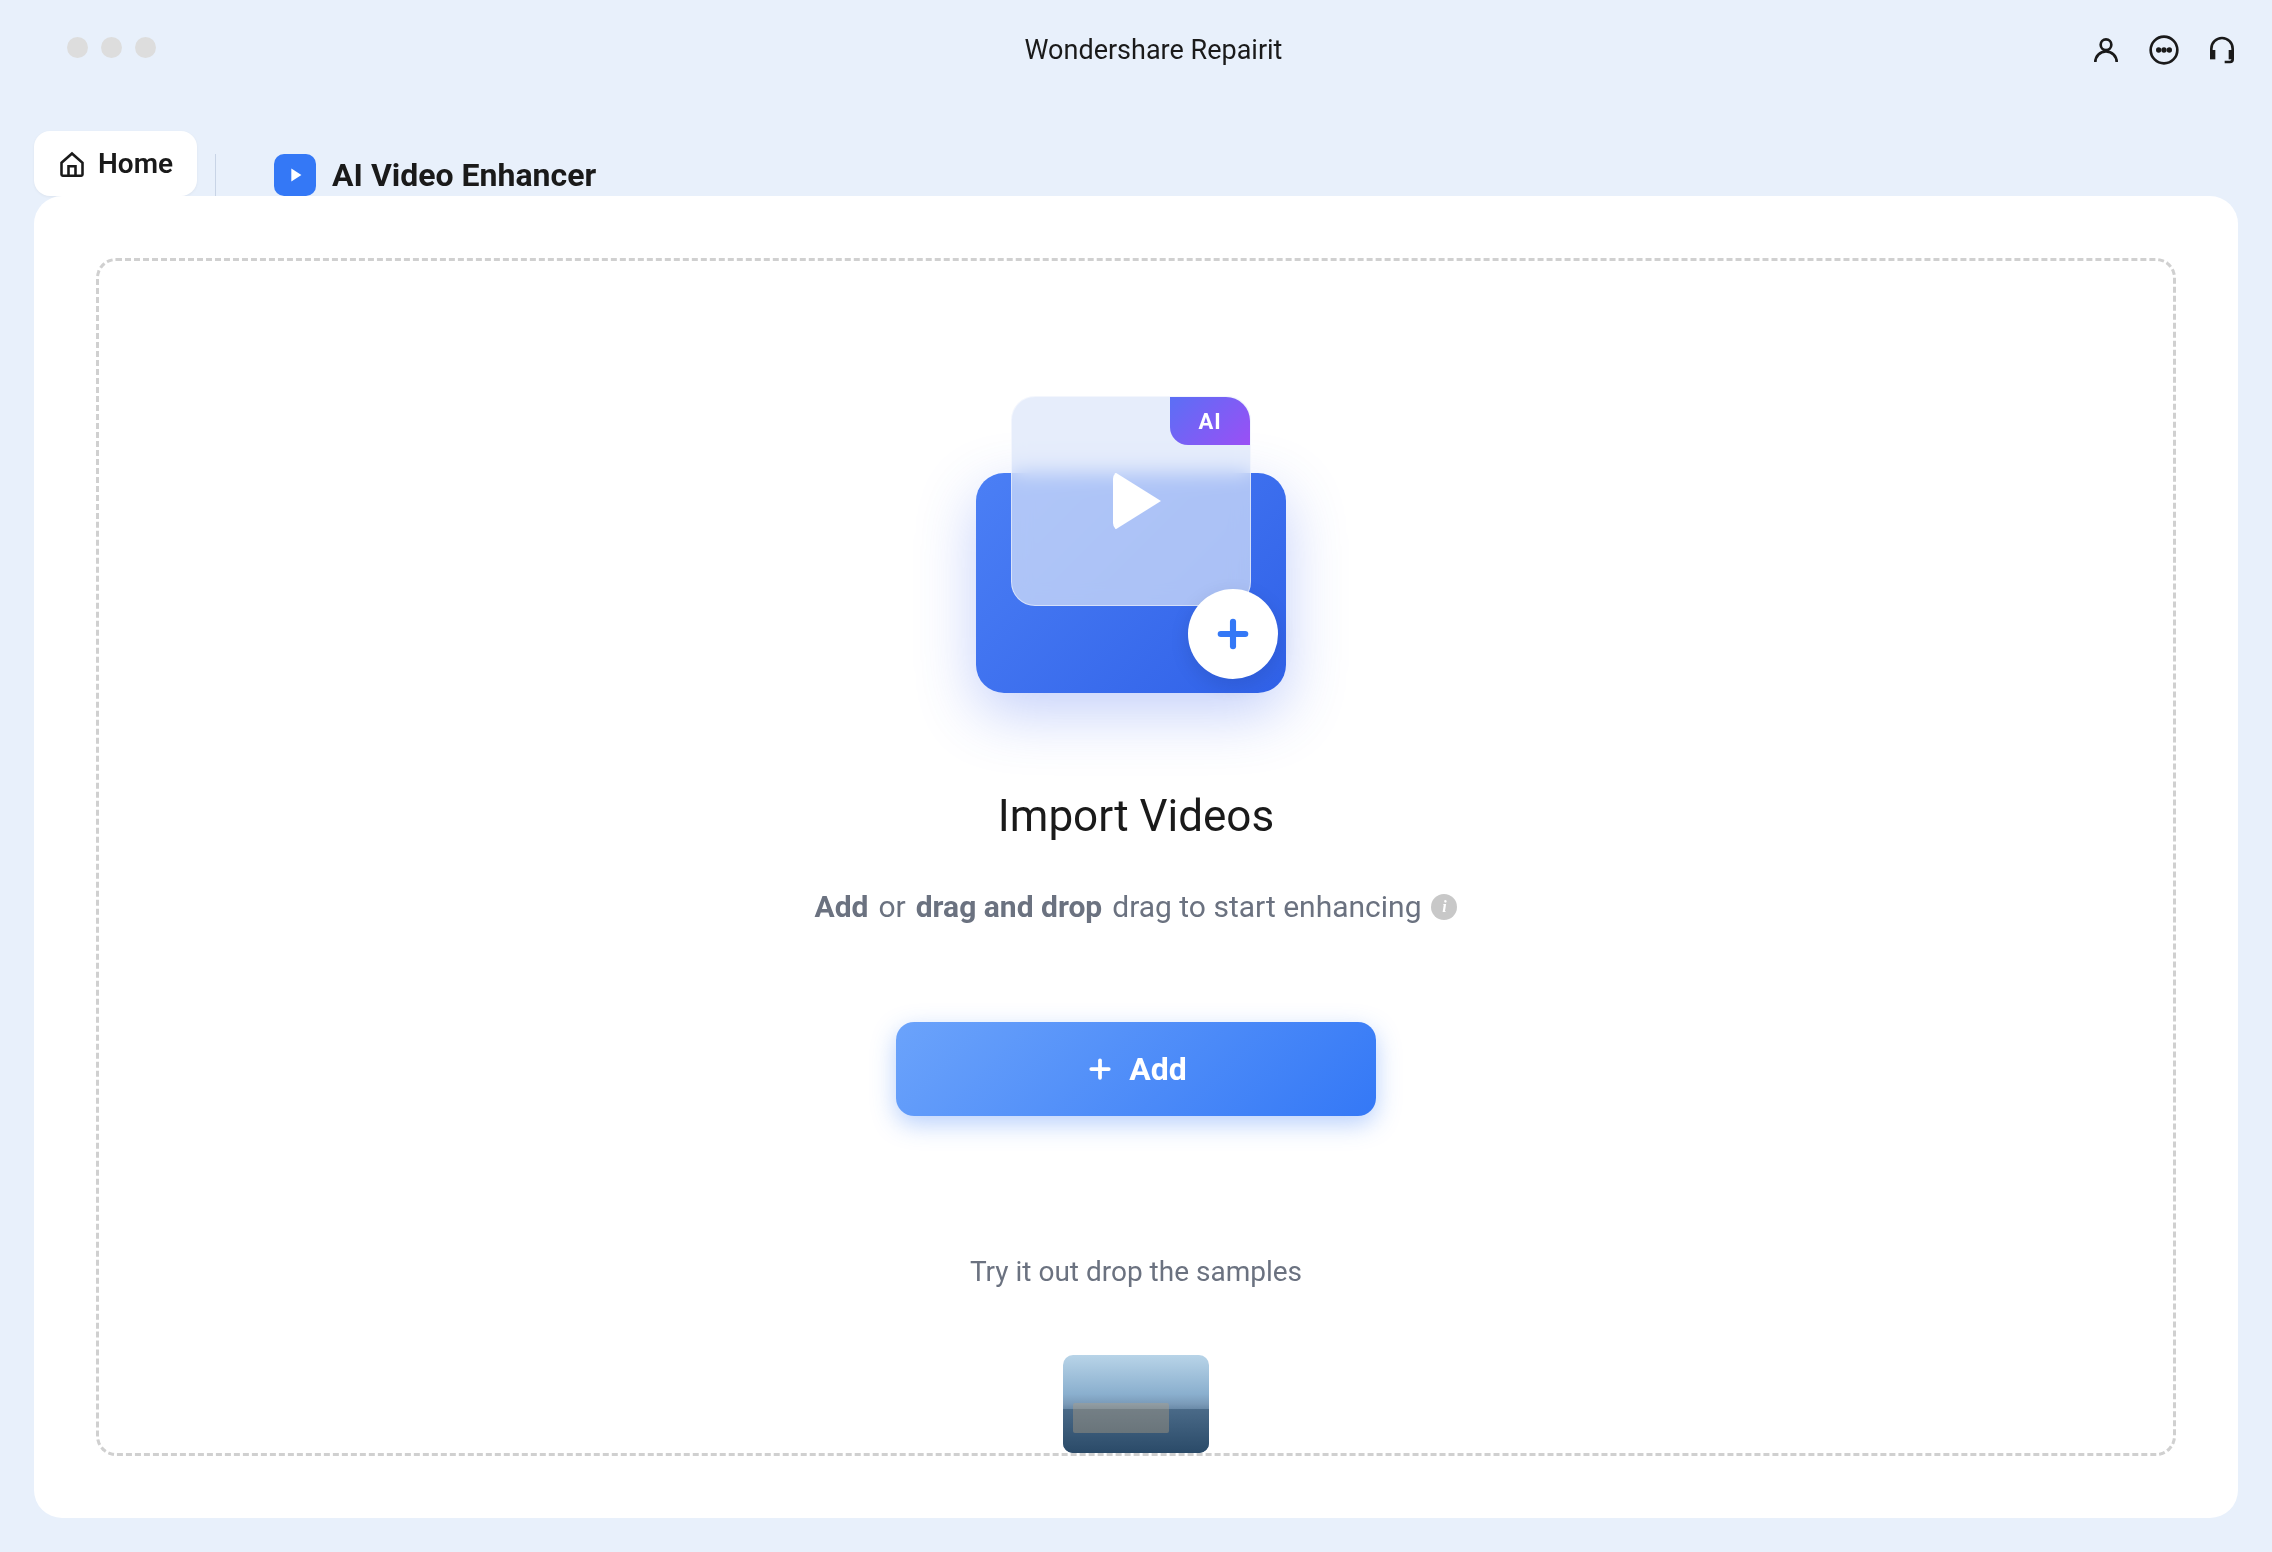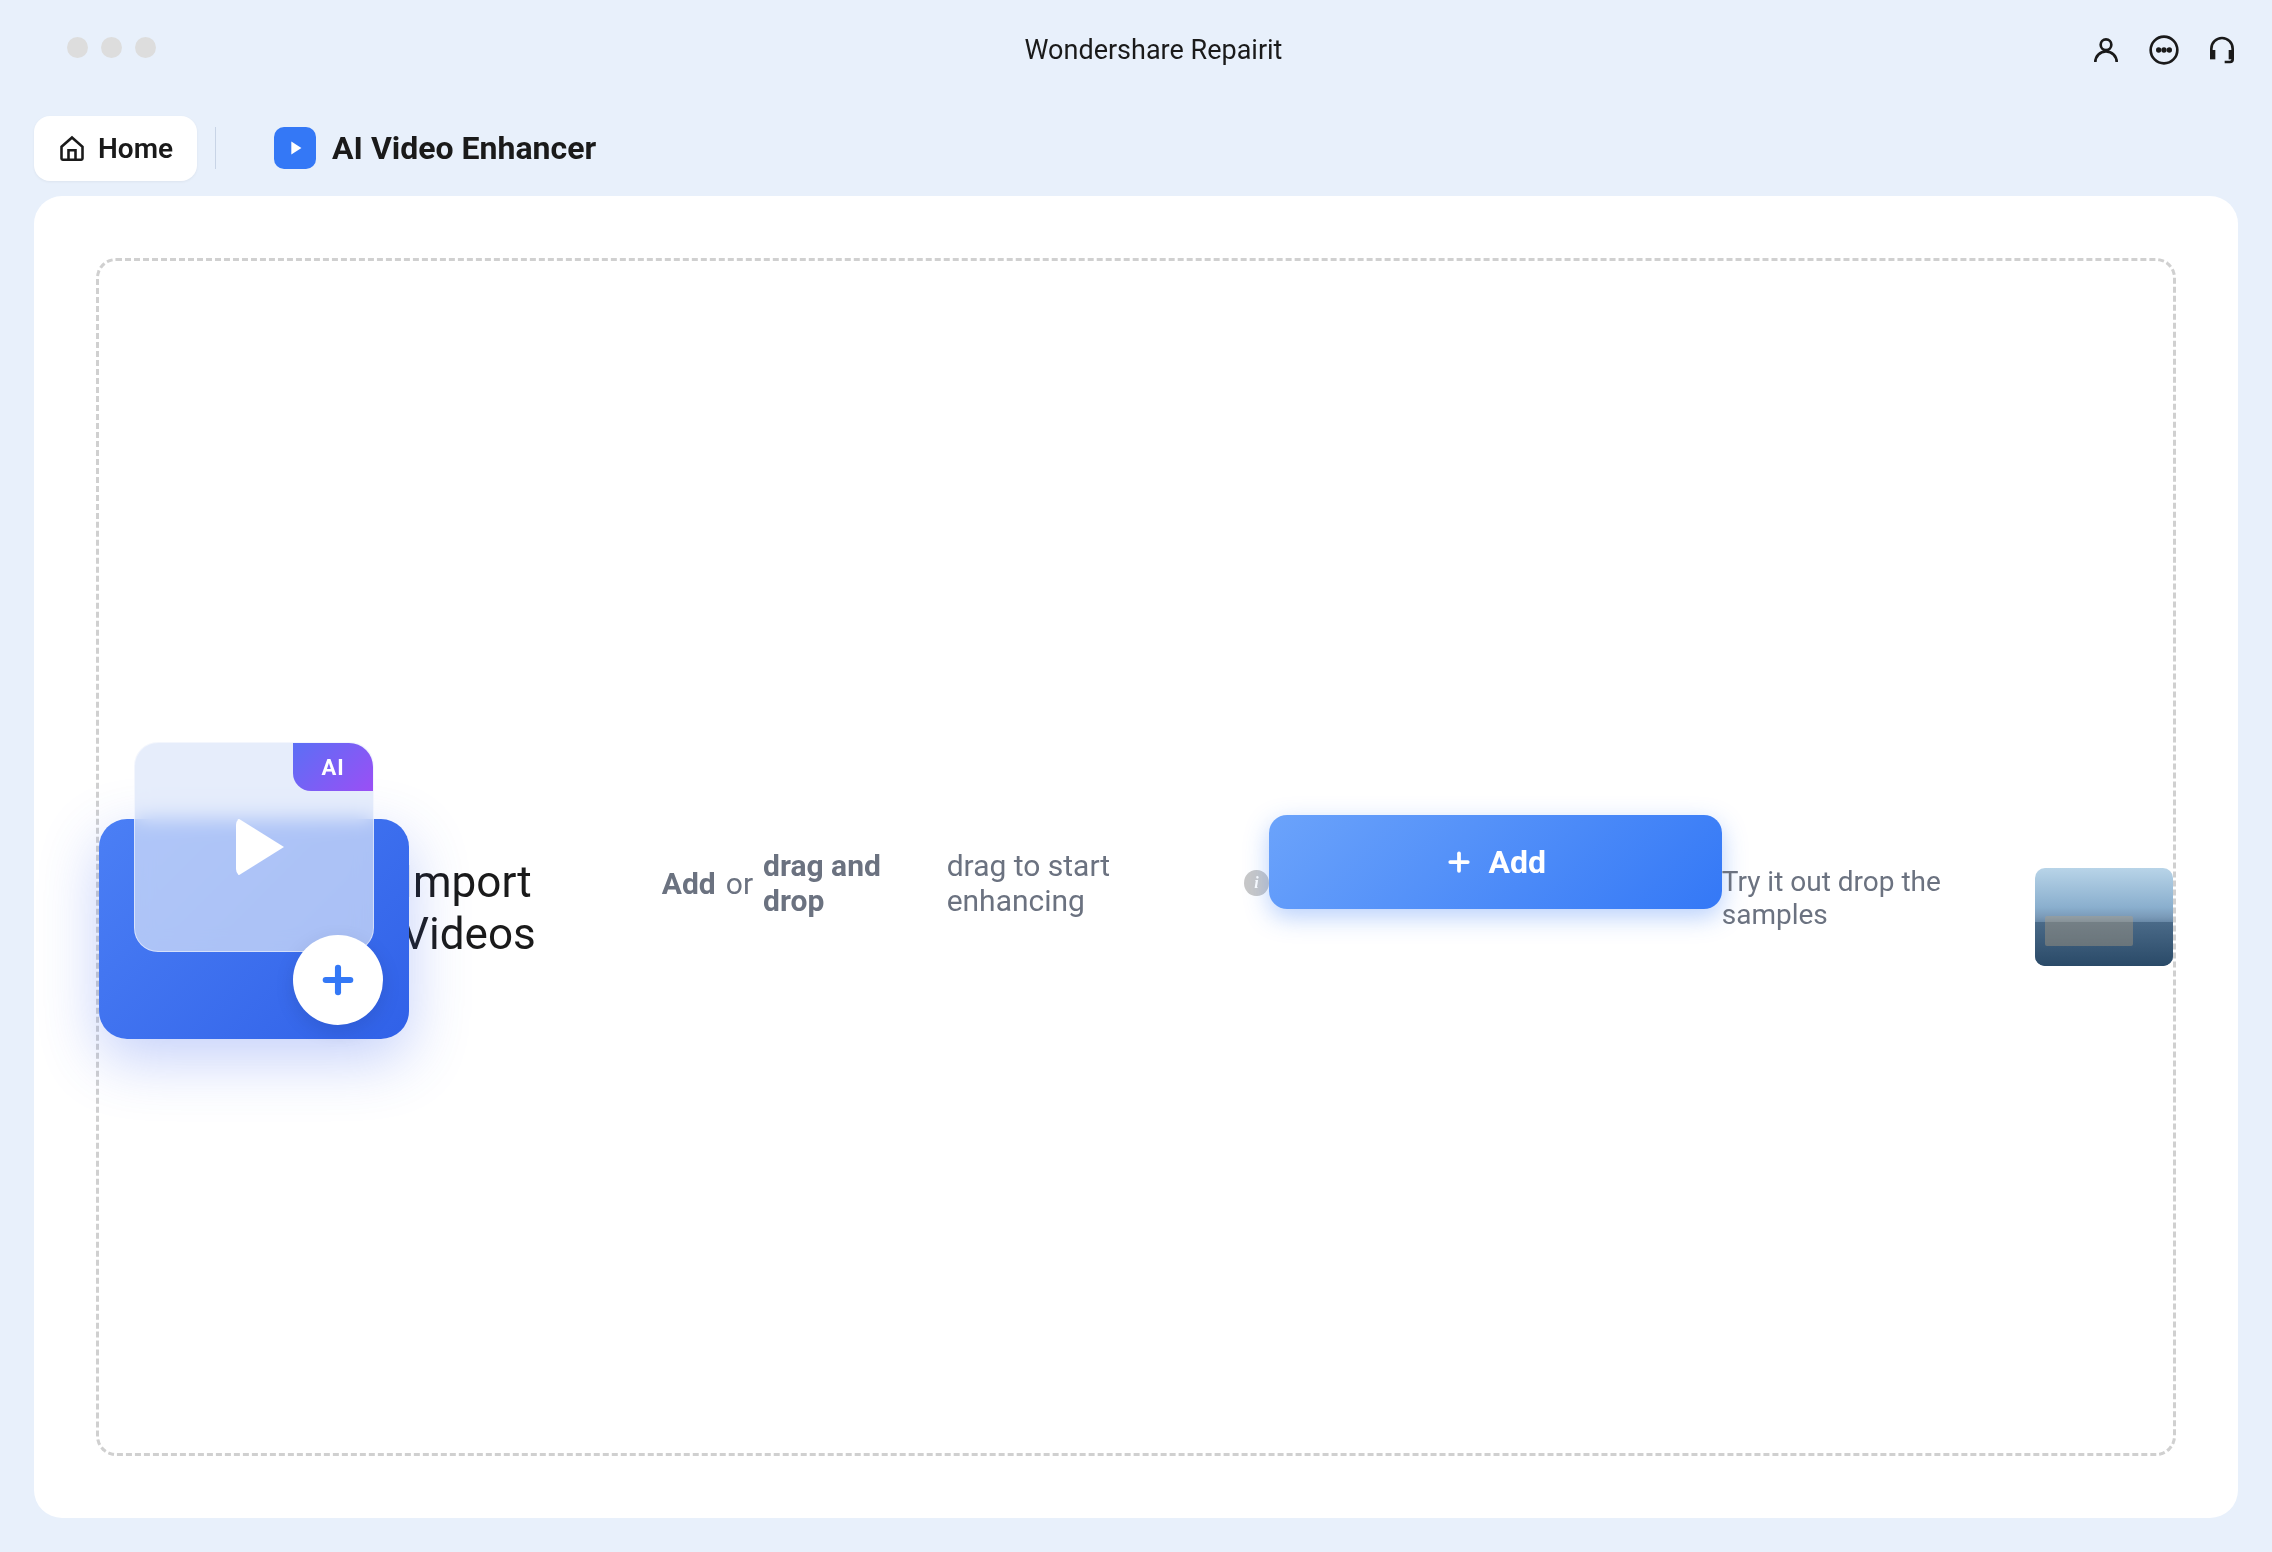--- a/index.html
+++ b/index.html
@@ -69,21 +69,21 @@
       width: 36px;
       height: 36px;
       display: flex;
       align-items: center;
       justify-content: center;
       cursor: pointer;
     }
     
     .breadcrumb-bar {
       display: flex;
-      align-items: center;
+      align-items: flex-end;
       padding: 0 34px;
       gap: 18px;
       height: 96px;
     }
     
     .home-button {
       background: white;
       border-radius: 16px;
       padding: 16px 24px;
       display: flex;
@@ -141,21 +141,21 @@
       padding: 62px;
       display: flex;
       flex-direction: column;
     }
     
     .drop-zone {
       flex: 1;
       border: 3px dashed #D0D0D0;
       border-radius: 20px;
       display: flex;
-      flex-direction: row;
+      flex-direction: column;
       align-items: center;
       justify-content: space-between;
       padding-top: 120px;
     }
     
     .hero-icon {
       width: 320px;
       height: 320px;
       position: relative;
       margin-bottom: 60px;

